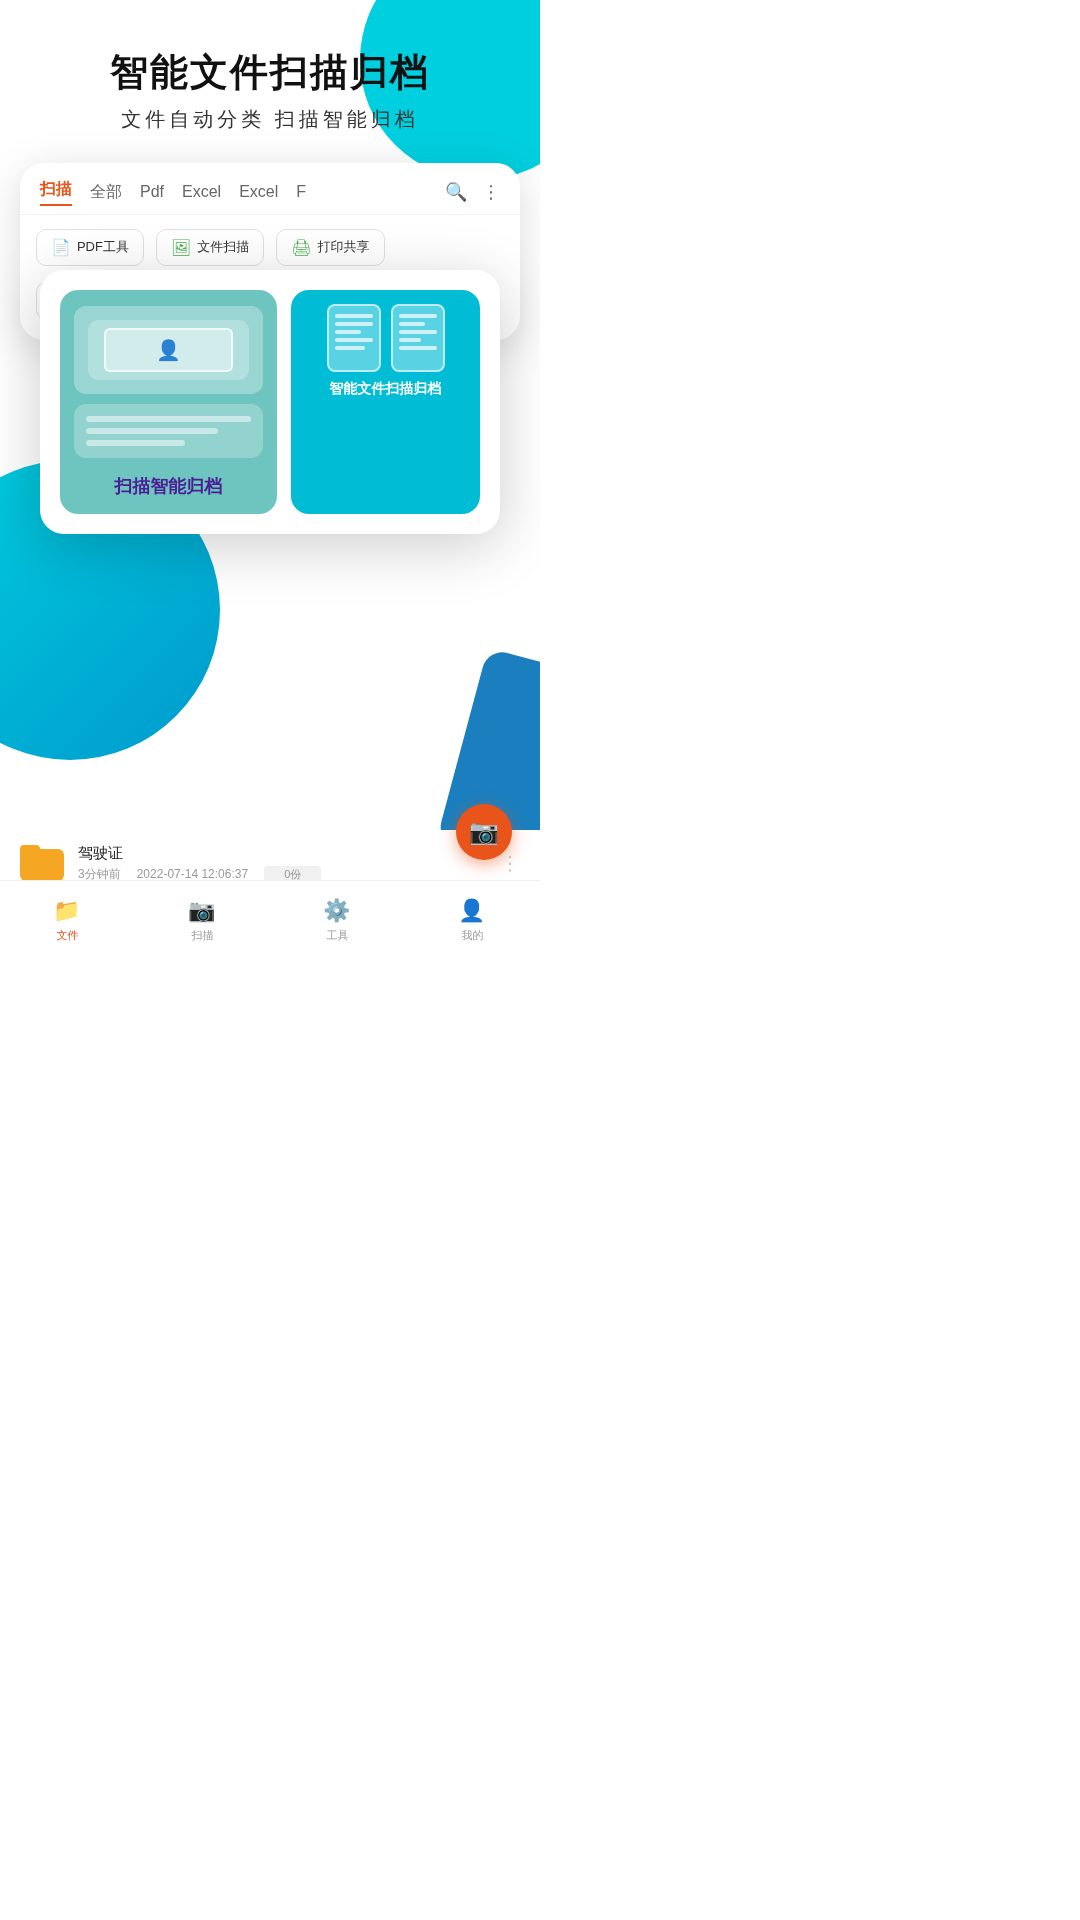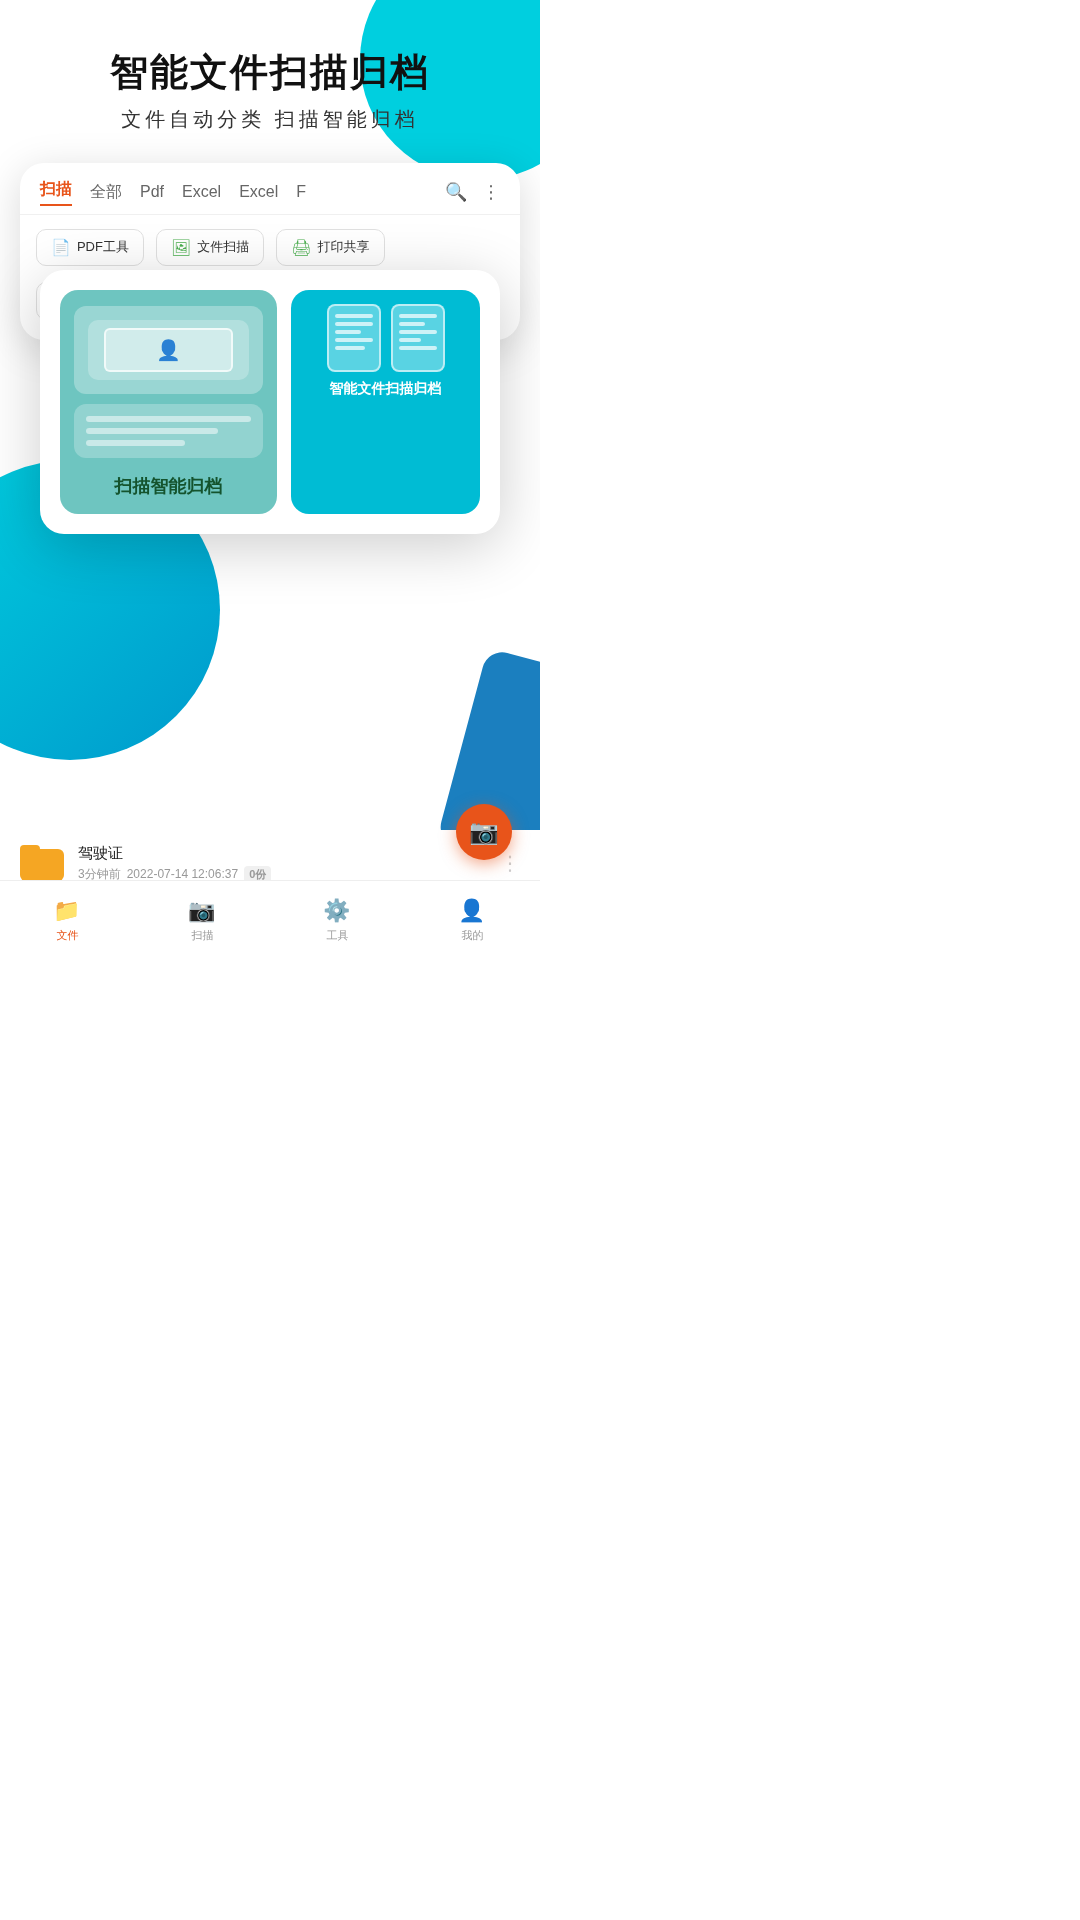--- a/index.html
+++ b/index.html
@@ -218,21 +218,21 @@
     }
     .line-bar {
       height: 6px;
       background: rgba(255,255,255,0.5);
       border-radius: 3px;
     }
     .line-bar.short { width: 60%; }
     .line-bar.medium { width: 80%; }
     .line-bar.full { width: 100%; }
     .scan-label {
-      color: #14532d;
+      color: #4c1d95;
       font-size: 18px;
       font-weight: 700;
       text-align: center;
       margin-top: 6px;
     }
 
     
     .right-features {
       flex: 1;
       display: flex;
@@ -379,29 +379,28 @@
       font-size: 15px;
       color: #222;
       font-weight: 500;
     }
     .file-meta {
       font-size: 12px;
       color: #999;
       margin-top: 3px;
       display: flex;
       align-items: center;
-      gap: 6px;
+      gap: 16px;
     }
     .file-badge {
       background: #f0f0f0;
       border-radius: 4px;
-      padding: 1px 5px;
+      padding: 1px 20px;
       font-size: 11px;
       color: #999;
-      font-weight: bold;
     }
     .more-icon {
       color: #ccc;
       font-size: 20px;
       cursor: pointer;
     }
 
     
     .fab {
       position: absolute;

